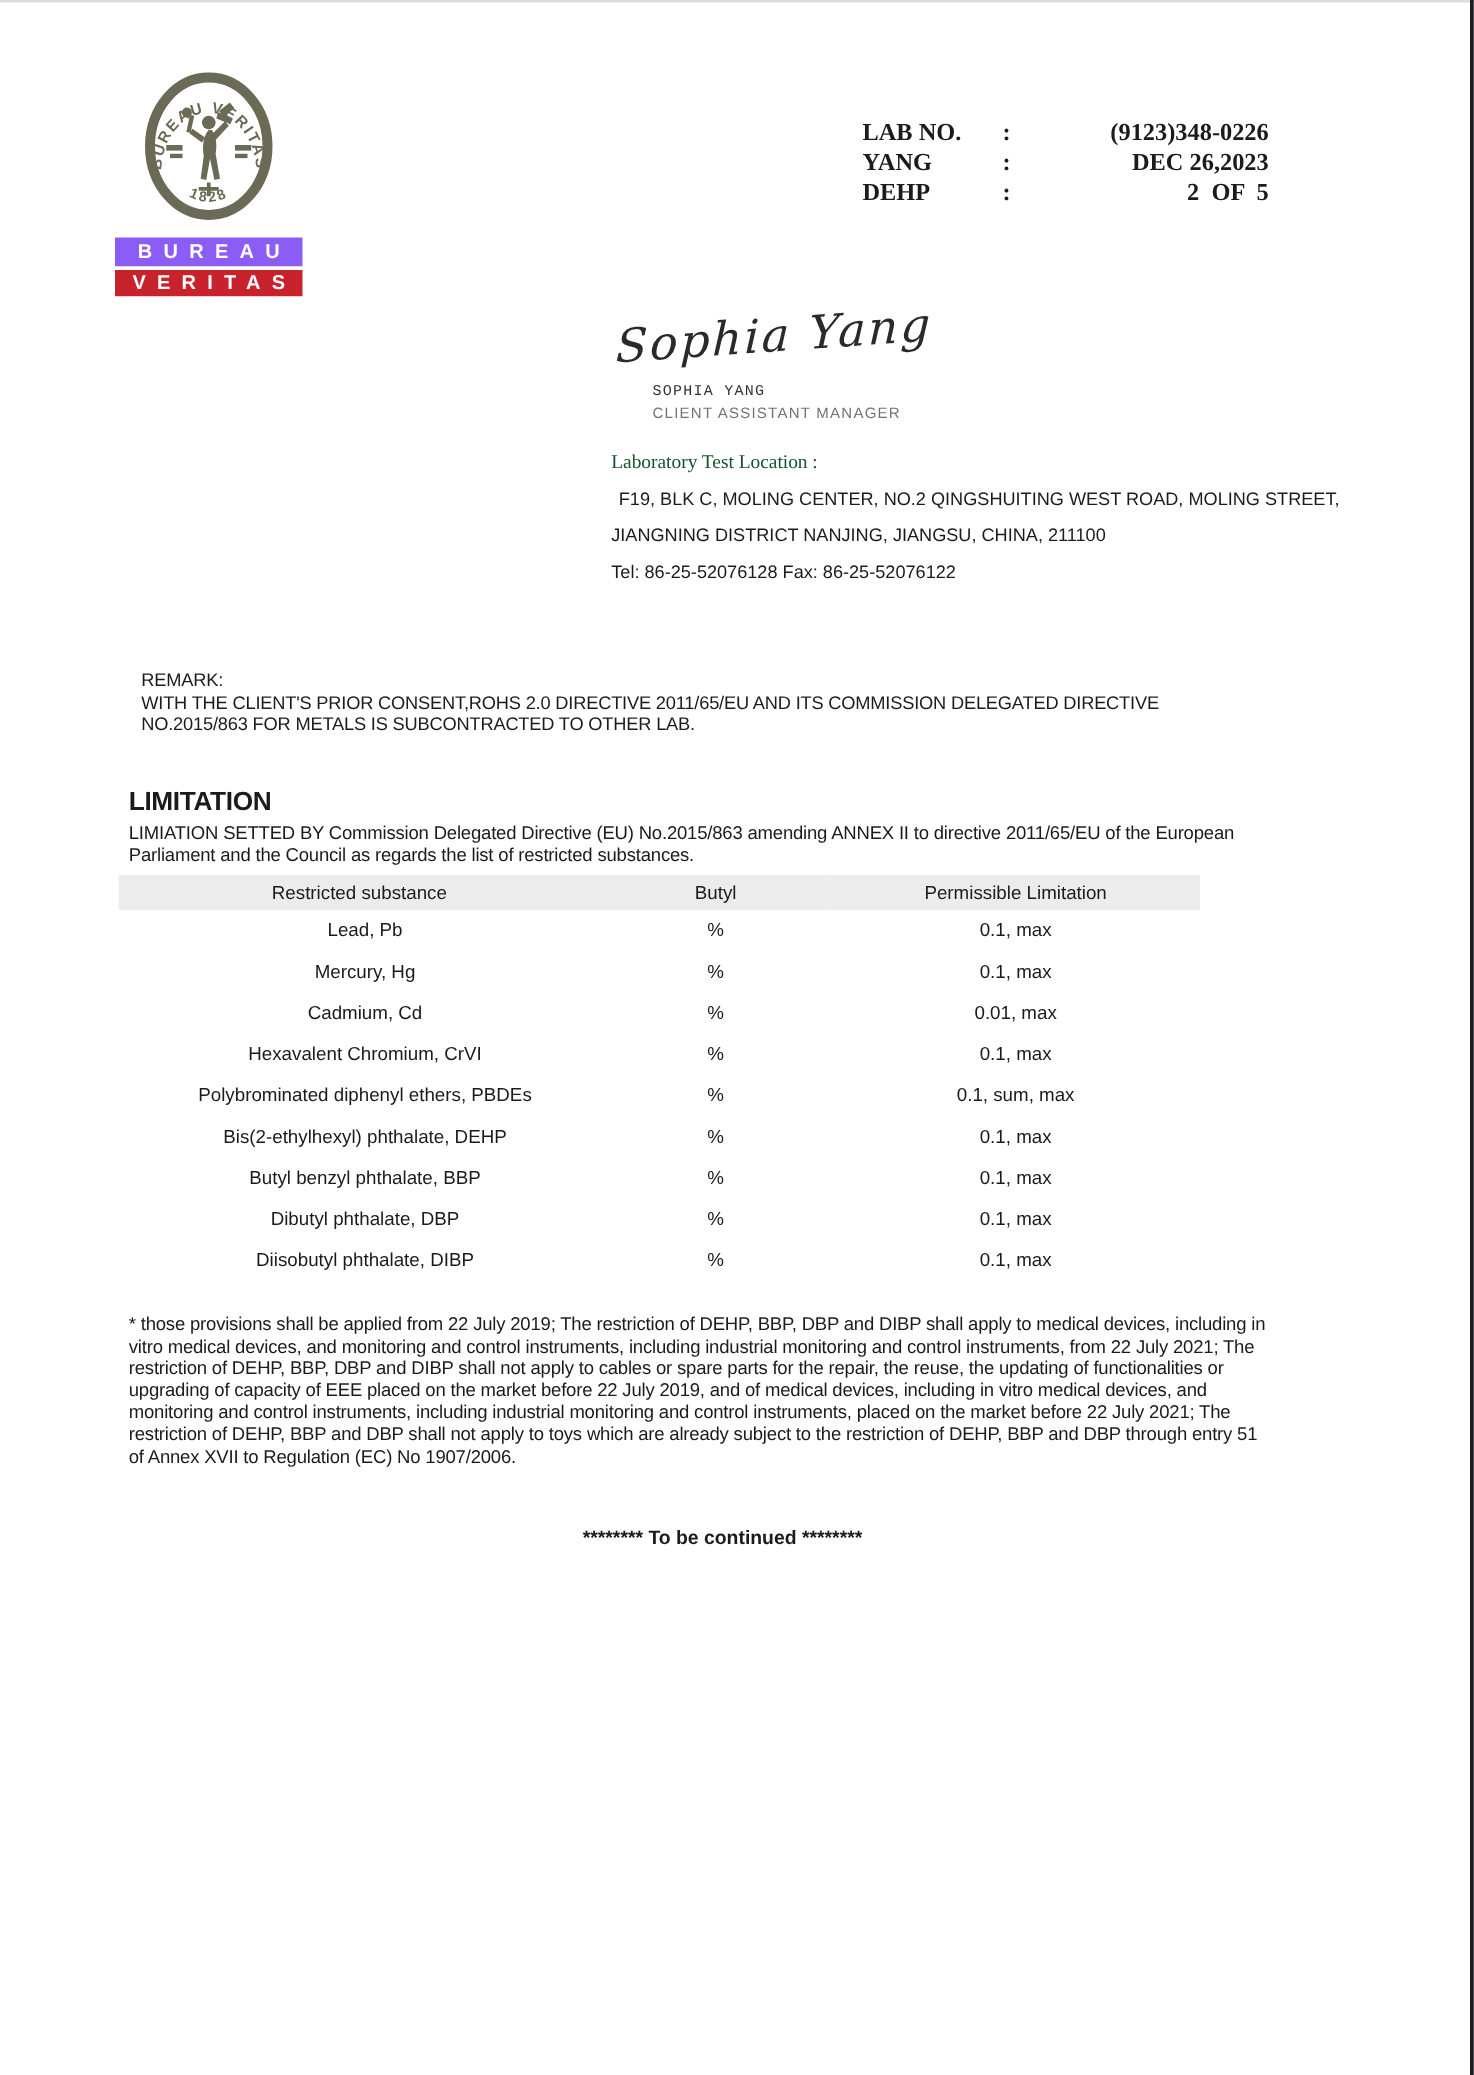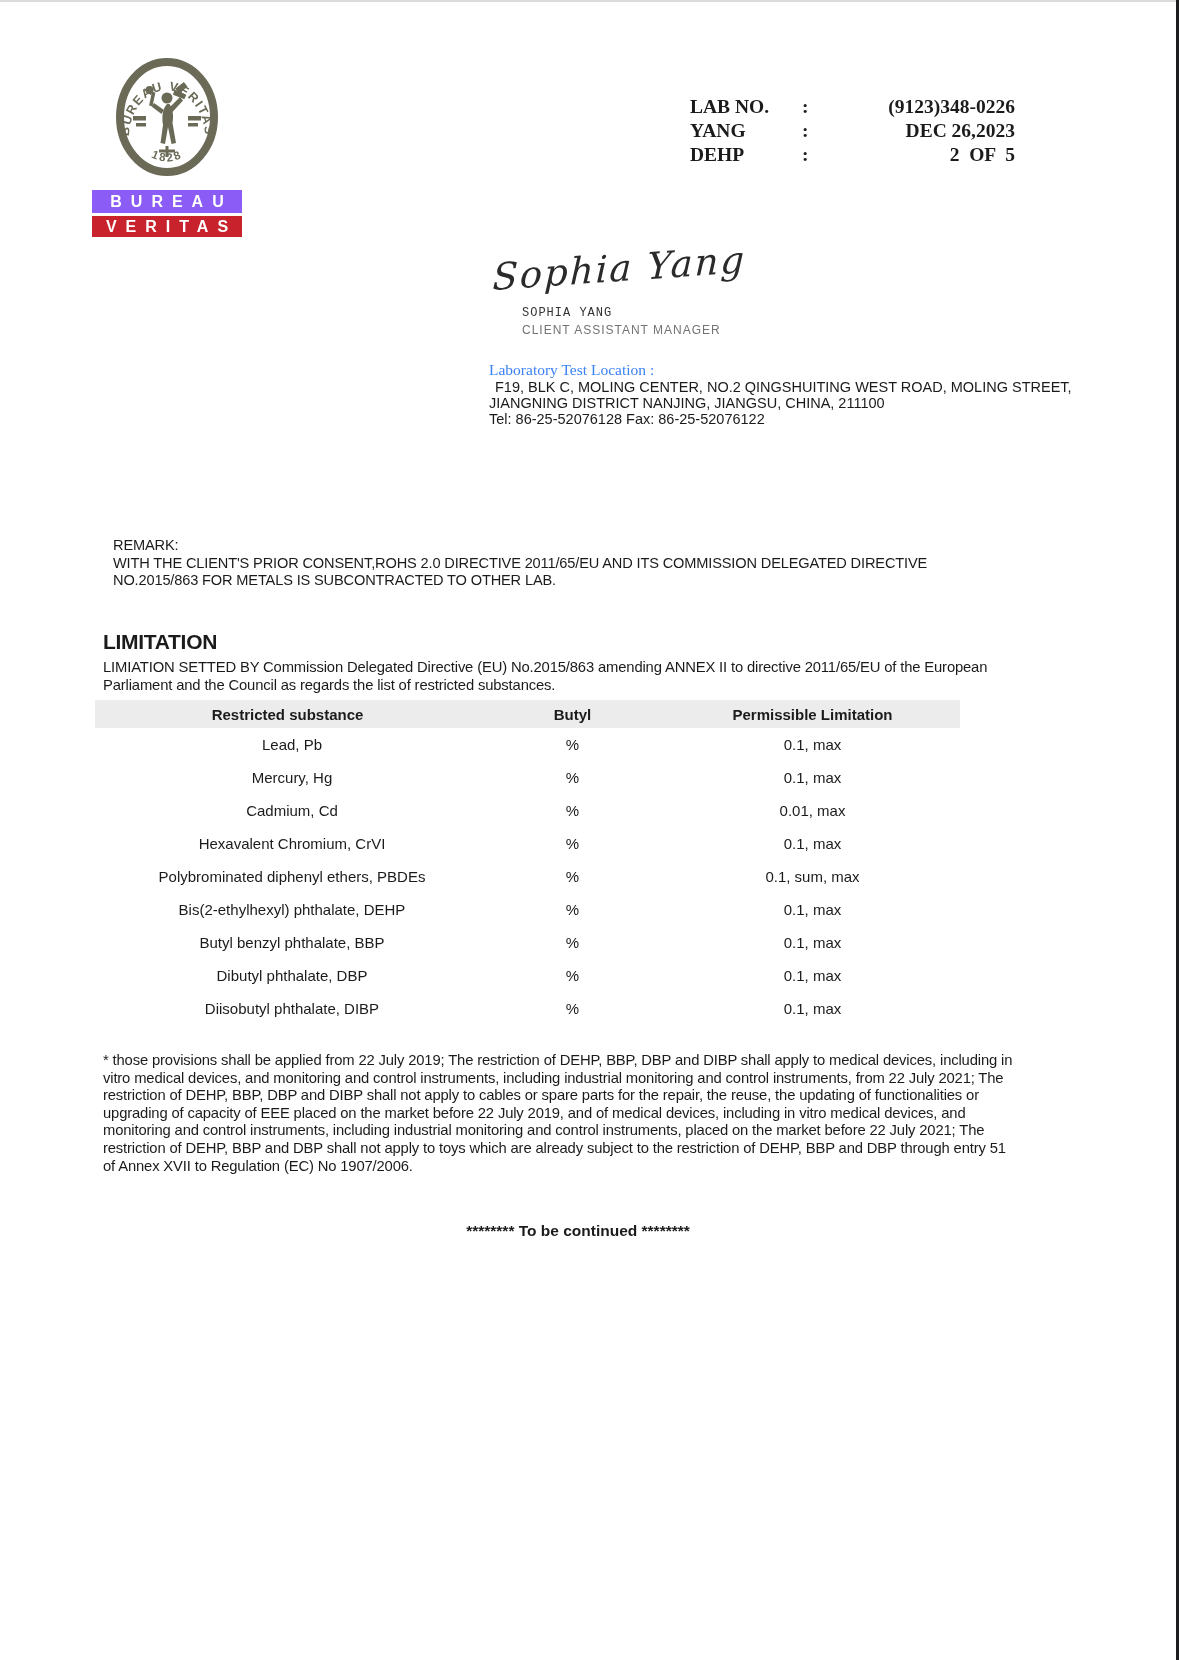--- a/index.html
+++ b/index.html
@@ -32,37 +32,37 @@
   .sig-script{font-family:"DejaVu Serif",serif;font-style:italic;font-size:37px;
     display:inline-block;transform:rotate(-4deg) skewX(-6deg);transform-origin:left bottom;
     color:#2a2a2a;letter-spacing:2px;}
   .sig-name{font-family:"Liberation Mono",monospace;font-size:12px;margin:7px 0 0 30px;
     letter-spacing:1px;color:#333;}
   .sig-title{font-family:Liberation Sans, sans-serif;font-size:12px;margin:3px 0 0 30px;
     letter-spacing:1px;color:#737373;}
 
   
   .loc{position:absolute;left:489px;top:361px;font-size:14.5px;}
-  .loc-head{font-family:"Liberation Serif",serif;font-size:15.5px;color:#3b82f6;}
-  .loc-line{margin-top:1px;line-height:15px;}
+  .loc-head{font-family:"Liberation Serif",serif;font-size:15.5px;color:#14532d;}
+  .loc-line{margin-top:14px;line-height:15px;}
   .loc-line.l1{padding-left:6px;}
 
   
   .remark{position:absolute;left:113px;top:537px;width:872px;font-size:14.6px;
     line-height:17.5px;letter-spacing:-0.15px;}
 
   
   .limitation{position:absolute;left:103px;top:630px;width:905px;}
   .limitation .lim-head{font-size:21px;font-weight:bold;letter-spacing:-0.3px;margin:0 0 5px 0;}
   .limitation p{margin:0;font-size:14.8px;line-height:17.5px;letter-spacing:-0.15px;}
 
   
   .tbl{position:absolute;left:95px;top:700px;width:865px;border-collapse:collapse;
     table-layout:fixed;font-size:15px;color:#1b1b1b;}
-  .tbl th{background:#ececec;font-weight:bold;height:26px;text-align:center;
+  .tbl th{background:#ececec;font-weight:normal;height:26px;text-align:center;
     font-size:15px;}
   .tbl td{height:31px;vertical-align:middle;}
   .tbl td.sub{text-align:center;padding-left:10px;}
   .tbl td.units,.tbl td.perm{text-align:center;}
 
   
   .footnote{position:absolute;left:103px;top:1052px;width:915px;font-size:14.8px;
     line-height:17.6px;letter-spacing:-0.15px;}
 
   

